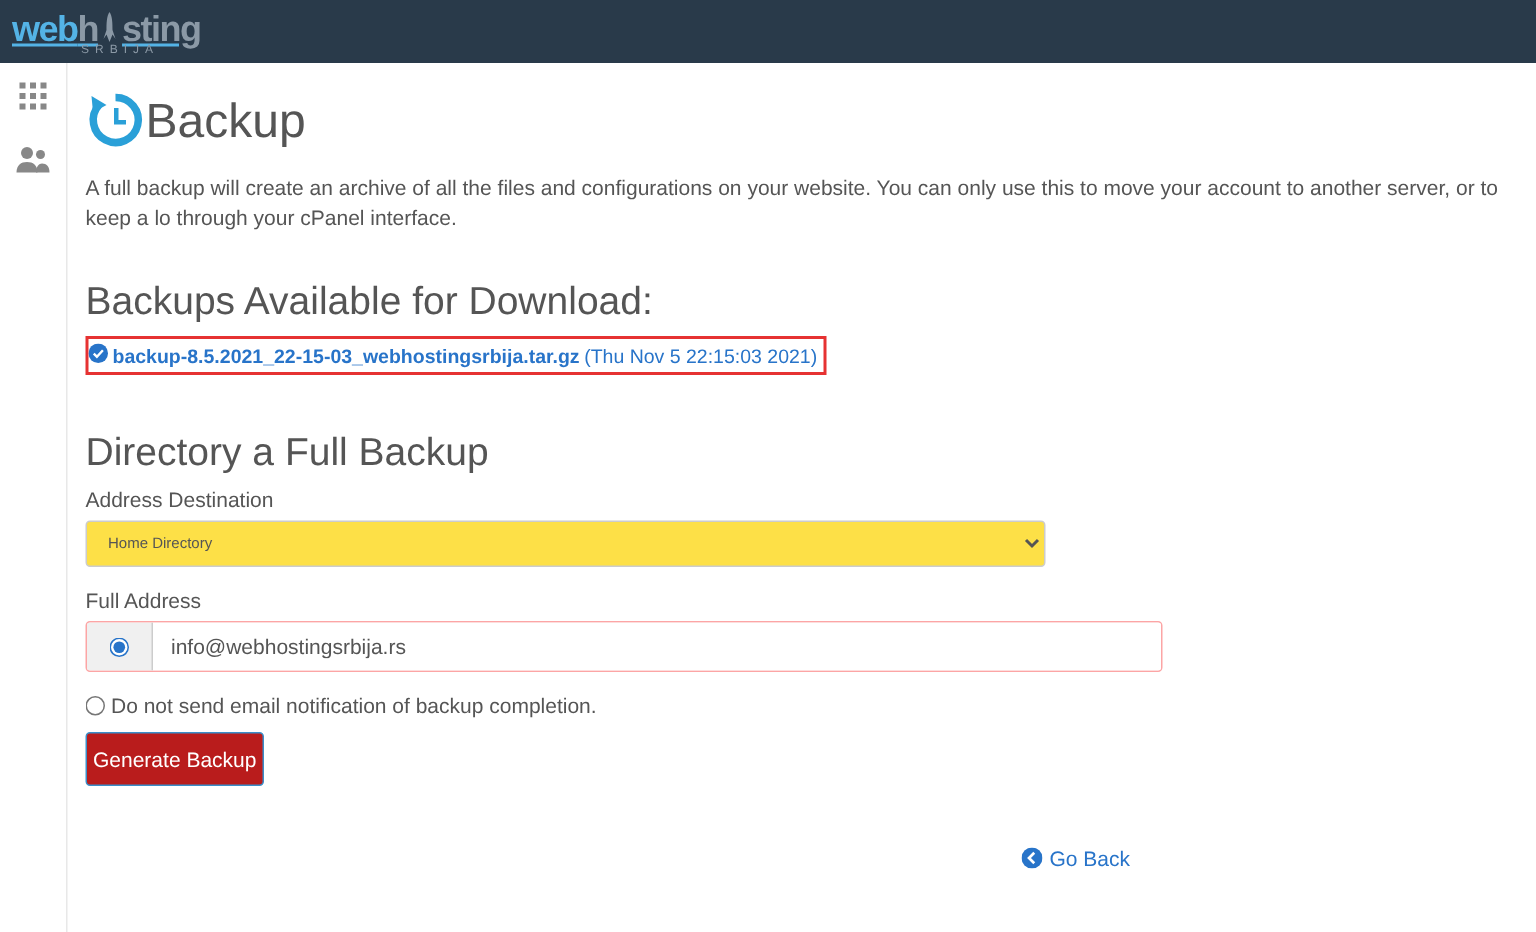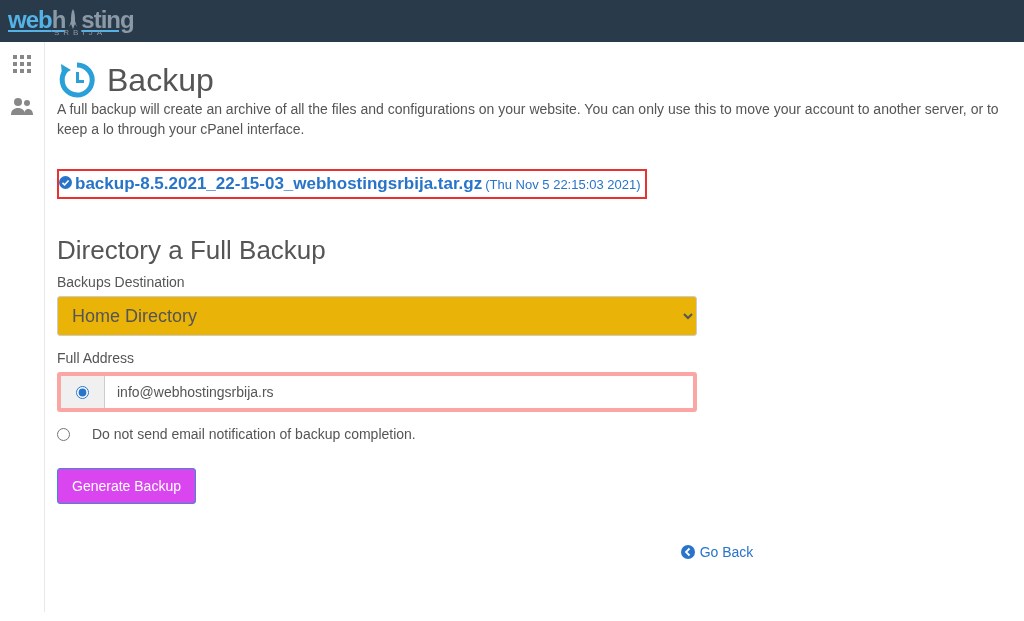--- a/index.html
+++ b/index.html
@@ -49,21 +49,21 @@
     font-size: 18px;
   }
   .main {
     flex: 1;
     padding: 18px 12px 30px 12px;
     border-left: 1px solid #e8e8e8;
   }
   .page-title {
     display: flex;
     align-items: center;
-    gap: 10px;
+    margin-bottom: 16px;
   }
   .page-title h1 {
     font-size: 32px;
     font-weight: 400;
     color: #555;
   }
   .title-icon {
     width: 40px;
     height: 40px;
   }
@@ -86,21 +86,21 @@
   }
   .backup-link {
     display: inline-flex;
     align-items: center;
     gap: 3px;
   }
   .backup-link a {
     color: #2874c9;
     font-weight: 600;
     text-decoration: none;
-    font-size: 17px;
+    font-size: 13px;
   }
   .backup-date {
     color: #2874c9;
     font-size: 13px;
     font-weight: 400;
   }
   .check-icon {
     color: #2874c9;
     font-size: 13px;
   }
@@ -110,28 +110,28 @@
   .form-label {
     display: block;
     color: #555;
     margin-bottom: 6px;
   }
   .form-select {
     width: 640px;
     padding: 8px 10px;
     border: 1px solid #ccc;
     border-radius: 3px;
-    background: #eab308;
-    color: #555;
-    font-size: 18px;
+    background: #fde047;
+    color: #555;
+    font-size: 10px;
   }
   .email-row {
     display: flex;
-    width: 640px;
-    border: 4px solid #fca5a5;
+    width: 718px;
+    border: 1px solid #fca5a5;
     border-radius: 3px;
     overflow: hidden;
   }
   .email-radio-cell {
     width: 44px;
     background: #f0f0f0;
     display: flex;
     align-items: center;
     justify-content: center;
     border-right: 1px solid #ccc;
@@ -141,29 +141,29 @@
     flex: 1;
     border: none;
     padding: 8px 12px;
     font-size: 14px;
     color: #555;
     outline: none;
   }
   .radio-row {
     display: flex;
     align-items: center;
-    gap: 22px;
+    gap: 4px;
     margin-top: 12px;
-    margin-bottom: 26px;
+    margin-bottom: 10px;
   }
   .btn-primary {
-    background: #d946ef;
+    background: #b91c1c;
     color: #fff;
     border: 1px solid #3a8ec9;
-    padding: 9px 14px;
+    padding: 9px 4px;
     border-radius: 3px;
     font-size: 14px;
     cursor: pointer;
   }
   .go-back {
     text-align: center;
     margin-top: 40px;
     margin-bottom: 20px;
   }
   .go-back a {
@@ -226,38 +226,39 @@
         <path fill="none" stroke="#2aa0d8" stroke-width="5" d="M20 5 A15 15 0 1 1 9 10"></path>
         <polygon fill="#2aa0d8" points="4,4 14,10 5,15"></polygon>
         <rect fill="#2aa0d8" x="19" y="12" width="3" height="10"></rect>
         <rect fill="#2aa0d8" x="19" y="20" width="8" height="3"></rect>
       </svg>
       <h1>Backup</h1>
     </div>
 
     <p class="desc">A full backup will create an archive of all the files and configurations on your website. You can only use this to move your account to another server, or to keep a lo through your cPanel interface.</p>
 
+    <h2 class="section-heading">Backups Available for Download:</h2>
 
     <div class="backup-highlight">
       <span class="backup-link">
         <span class="check-icon">
           <svg width="13" height="13" viewBox="0 0 13 13">
               <circle cx="6.5" cy="6.5" r="6.5" fill="#2874c9"></circle>
               <path d="M3.5 6.8 L5.6 8.8 L9.6 4.5" stroke="#fff" stroke-width="1.6" fill="none"></path>
             </svg>
         </span>
         <a href="#">backup-8.5.2021_22-15-03_webhostingsrbija.tar.gz</a>
         <span class="backup-date">(Thu Nov 5 22:15:03 2021)</span>
       </span>
     </div>
 
     <h2 class="section-heading">Directory a Full Backup</h2>
 
     <div class="form-group">
-      <label class="form-label">Backups Destination</label>
+      <label class="form-label">Address Destination</label>
       <select class="form-select">
         <option>Home Directory</option>
       </select>
     </div>
 
     <div class="form-group">
       <label class="form-label">Full Address</label>
       <div class="email-row">
         <div class="email-radio-cell">
           <input type="radio" name="notify" checked="" style="">

